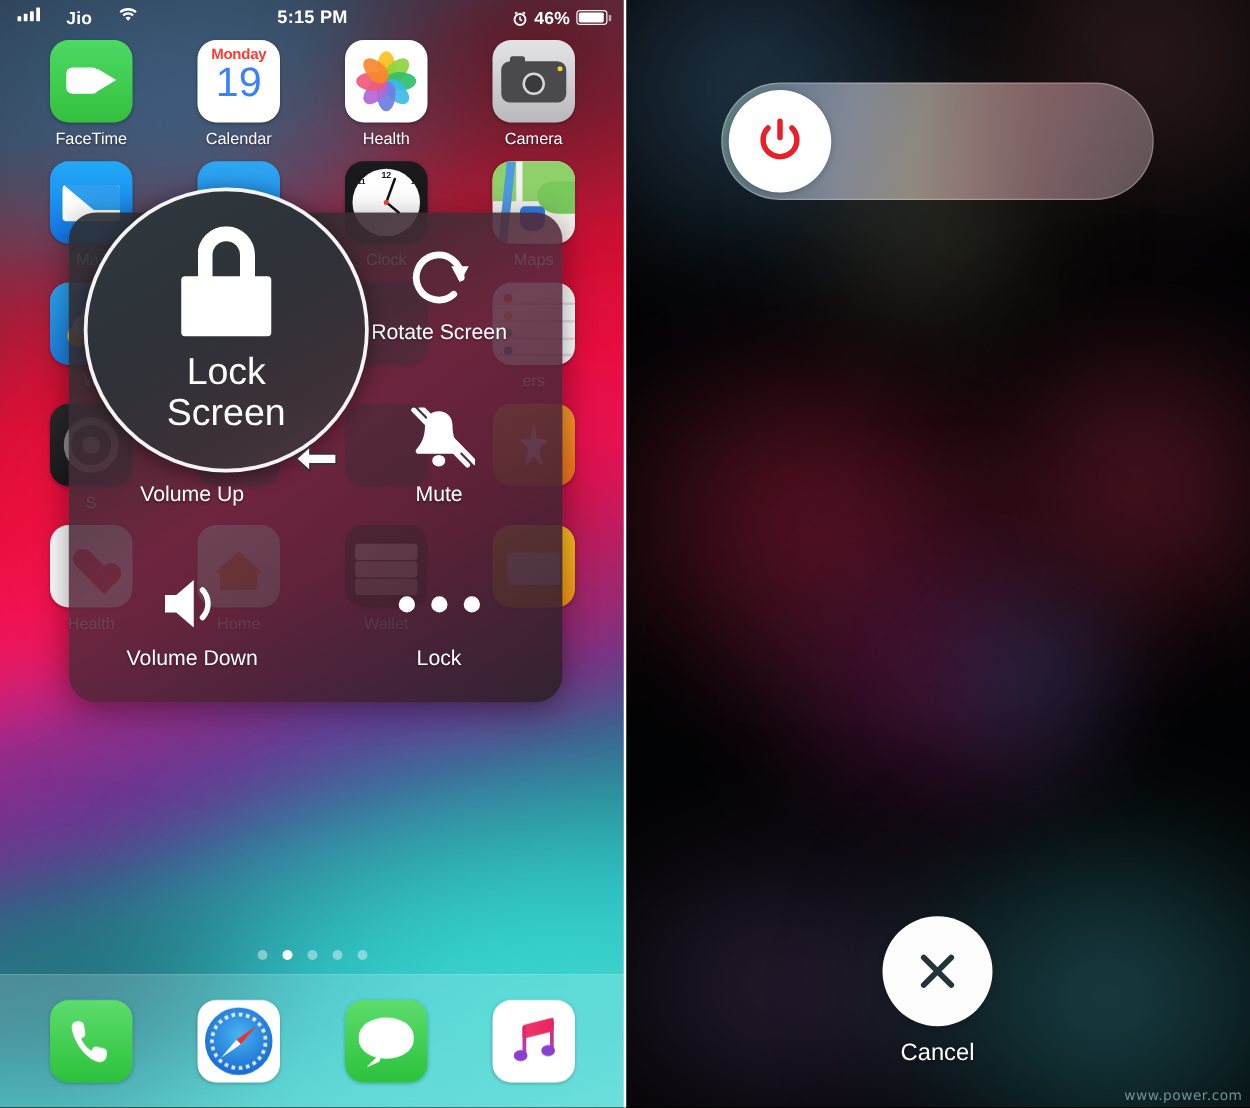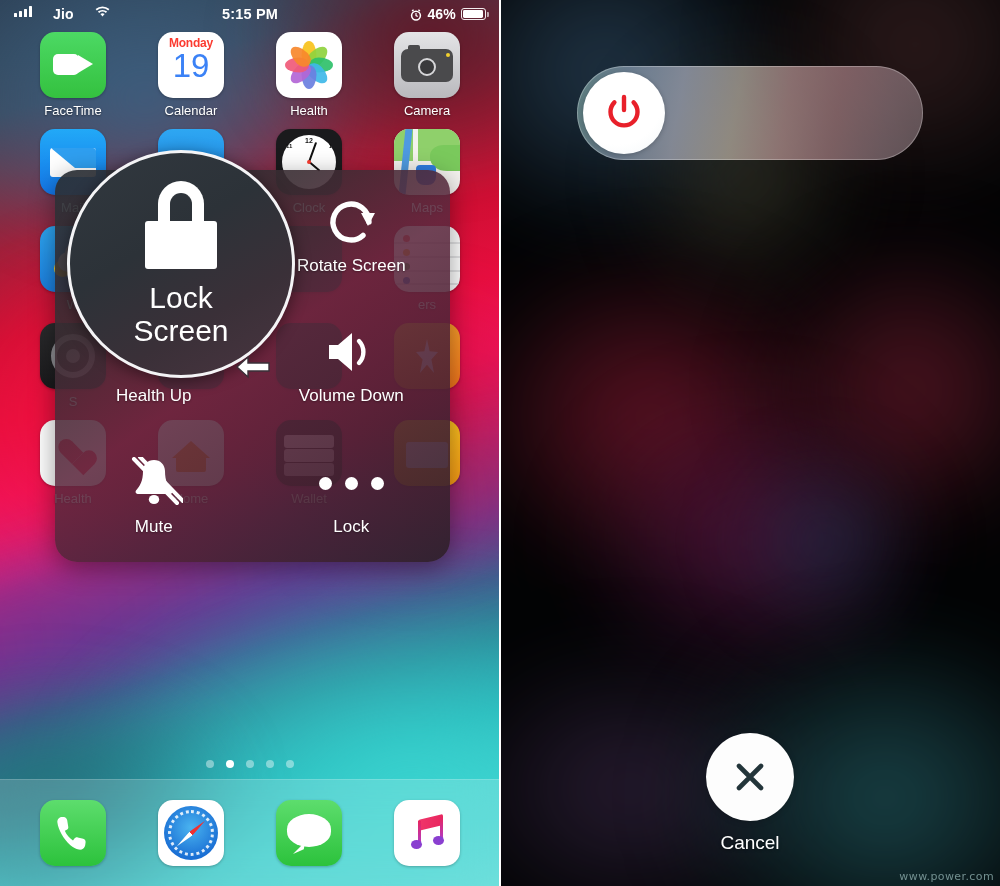--- a/index.html
+++ b/index.html
@@ -597,43 +597,43 @@
 
         <div class="at-cell">
           <div class="at-ico">
             <svg width="66" height="46" viewBox="0 0 66 46">
               <path d="M2 16 H11 L25 4 V42 L11 30 H2 Z" fill="#fff"></path>
               <path d="M32 12 A16 16 0 0 1 32 34" fill="none" stroke="#fff" stroke-width="4.4" stroke-linecap="round"></path>
               <path d="M41 7 A23 23 0 0 1 41 39" fill="none" stroke="#fff" stroke-width="4.4" stroke-linecap="round"></path>
               <path d="M50 2 A30 30 0 0 1 50 44" fill="none" stroke="#fff" stroke-width="4.4" stroke-linecap="round"></path>
             </svg>
           </div>
-          <div class="at-label">Health Up</div>
-        </div>
-
-        <div class="at-cell">
-          <div class="at-ico">
-            <svg width="48" height="46" viewBox="0 0 48 46">
-              <path d="M2 16 H11 L25 4 V42 L11 30 H2 Z" fill="#fff"></path>
-              <path d="M32 12 A16 16 0 0 1 32 34" fill="none" stroke="#fff" stroke-width="4.4" stroke-linecap="round"></path>
-            </svg>
-          </div>
-          <div class="at-label">Volume Down</div>
+          <div class="at-label">Volume Up</div>
         </div>
 
         <div class="at-cell">
           <div class="at-ico">
             <svg class="bellico" viewBox="0 0 58 52">
               <path d="M29 3c-6.4 0-11 4.8-11 11 0 10-3 15-7 19.6-1 1.2-.2 3.4 1.6 3.4h32.8c1.8 0 2.6-2.2 1.6-3.4C43 29 40 24 40 14c0-6.2-4.6-11-11-11Z" fill="#fff"></path>
               <ellipse cx="29" cy="42.5" rx="5.2" ry="4.6" fill="#fff"></ellipse>
               <path d="M9 2 L52 46" stroke="#fff" stroke-width="4" stroke-linecap="round"></path>
               <path d="M15 0 L58 44" stroke="#fff" stroke-width="4" stroke-linecap="round"></path>
             </svg>
           </div>
           <div class="at-label">Mute</div>
+        </div>
+
+        <div class="at-cell">
+          <div class="at-ico">
+            <svg width="48" height="46" viewBox="0 0 48 46">
+              <path d="M2 16 H11 L25 4 V42 L11 30 H2 Z" fill="#fff"></path>
+              <path d="M32 12 A16 16 0 0 1 32 34" fill="none" stroke="#fff" stroke-width="4.4" stroke-linecap="round"></path>
+            </svg>
+          </div>
+          <div class="at-label">Volume Down</div>
         </div>
 
         <div class="at-cell">
           <div class="at-ico">
             <span class="moredots">
                 <i></i>
                 <i></i>
                 <i></i>
               </span>
           </div>

